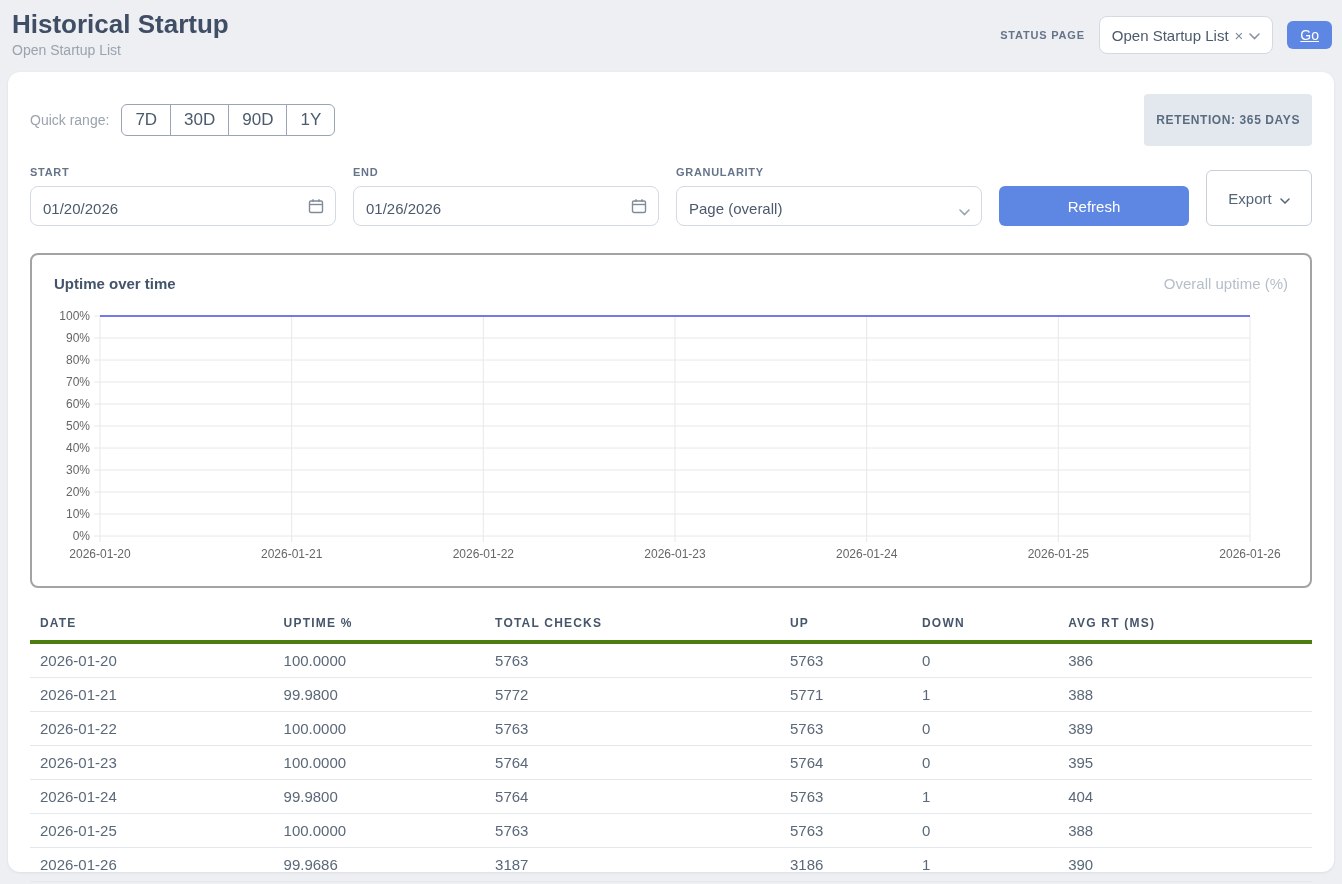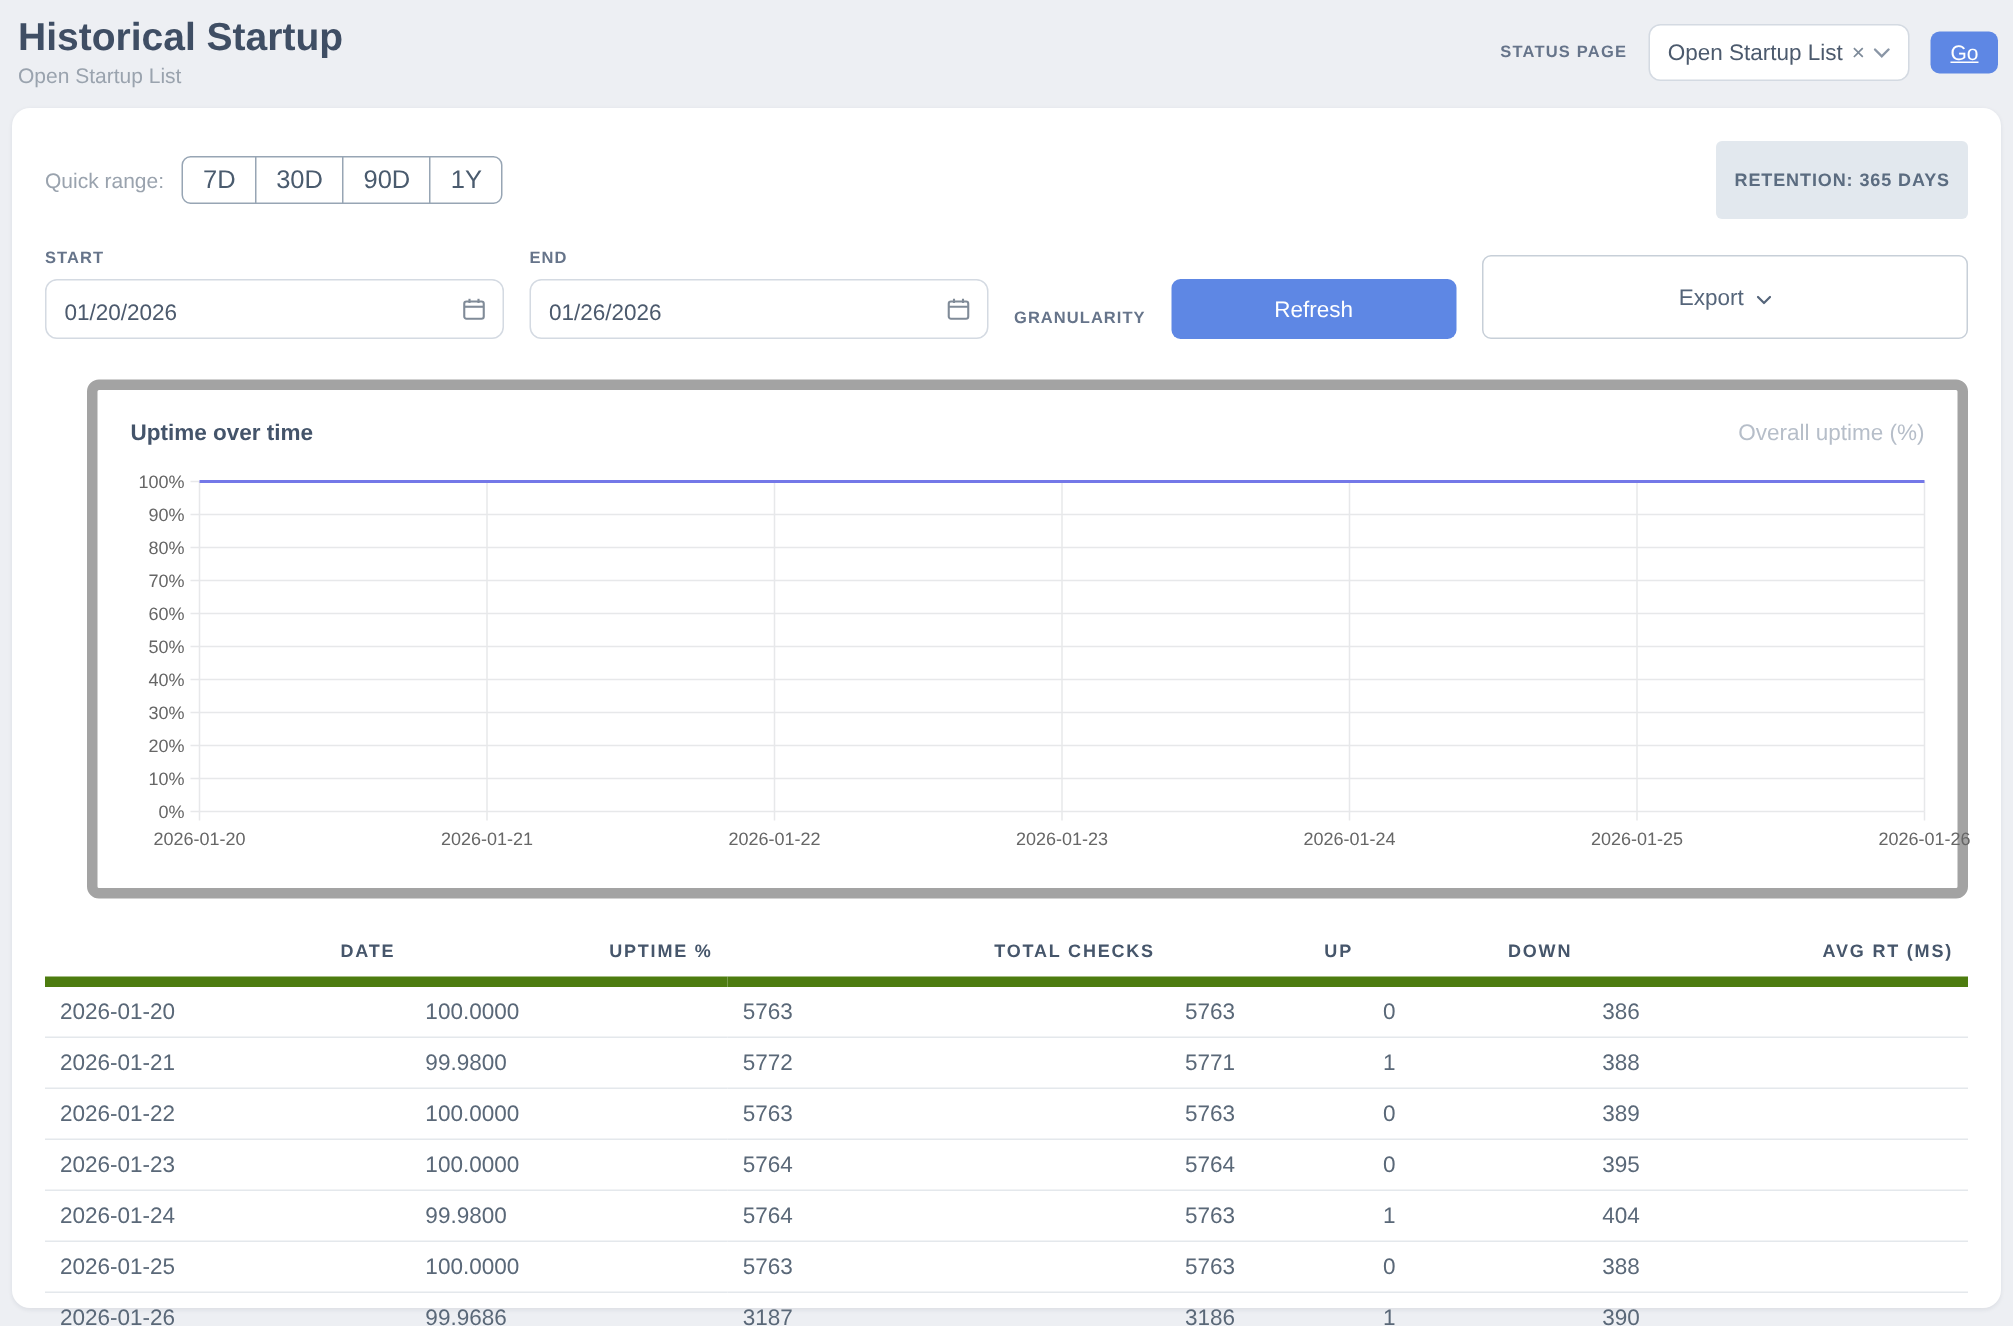--- a/index.html
+++ b/index.html
@@ -77,35 +77,35 @@
     border-radius:6px; font-size:15px; cursor:pointer; font-family:inherit;
   }
   .btn-export {
     flex:1; height:56px; background:#fff; border:1px solid #c7cfd8;
     border-radius:6px; font-size:15px; color:#55657a; cursor:pointer;
     font-family:inherit; display:flex; align-items:center; justify-content:center; gap:8px;
   }
 
   
   .chart-card {
-    margin-top:27px; border:7px solid #a3a3a3; border-radius:8px;
-    padding:20px 0 16px; background:#fff;margin-left:28px;
+    margin-top:27px; border:2px solid #a3a3a3; border-radius:8px;
+    padding:20px 0 16px; background:#fff;
   }
   .chart-header { display:flex; justify-content:space-between; padding:0 22px 16px; }
   .chart-title { font-size:15px; font-weight:bold; color:#44546a; }
   .chart-legend { font-size:15px; color:#b6bec9; }
   .chart-svg-wrap { padding:0 0 0 22px; }
   svg text { font-family:"Liberation Sans", sans-serif; }
 
   
   .table-section { margin-top:24px; }
   table { width:100%; border-collapse:collapse; }
   th {
-    text-align:right; font-size:12px; font-weight:bold; letter-spacing:1.2px;
-    color:#46566b; padding:4px 10px 10px; border-bottom:7px solid #4d7c0f;
+    text-align:left; font-size:12px; font-weight:bold; letter-spacing:1.2px;
+    color:#46566b; padding:4px 10px 10px; border-bottom:4px solid #4d7c0f;
   }
   td {
     font-size:15px; color:#5a6878; padding:8px 10px;
     border-bottom:1px solid #e4e8ec;
   }
 </style>
 </head>
 <body>
 
 <div class="top-header">
@@ -169,20 +169,30 @@
               <line x1="1.5" y1="6.5" x2="14.5" y2="6.5" stroke="#808b98" stroke-width="1.4"></line>
               <line x1="5" y1="1.2" x2="5" y2="4" stroke="#808b98" stroke-width="1.4"></line>
               <line x1="11" y1="1.2" x2="11" y2="4" stroke="#808b98" stroke-width="1.4"></line>
             </svg>
         </span>
       </div>
     </div>
 
     <div class="field">
       <span class="field-label">GRANULARITY</span>
+      <div class="input-wrap">
+        <div class="select-input" style="display:flex;align-items:center;">
+          <span>Page (overall)</span>
+        </div>
+        <span class="input-icon" style="top:16px;">
+          <svg width="11" height="7" viewBox="0 0 11 7">
+              <path d="M1 1 L5.5 5.5 L10 1" fill="none" stroke="#9aa5b2" stroke-width="1.6" stroke-linecap="round"></path>
+            </svg>
+        </span>
+      </div>
     </div>
 
     <button class="btn-refresh">Refresh</button>
 
     <button class="btn-export">
       <span>Export</span>
       <span>
         <svg width="10" height="6" viewBox="0 0 10 6">
             <path d="M1 1 L5 5 L9 1" fill="none" stroke="#55657a" stroke-width="1.5" stroke-linecap="round"></path>
           </svg>

